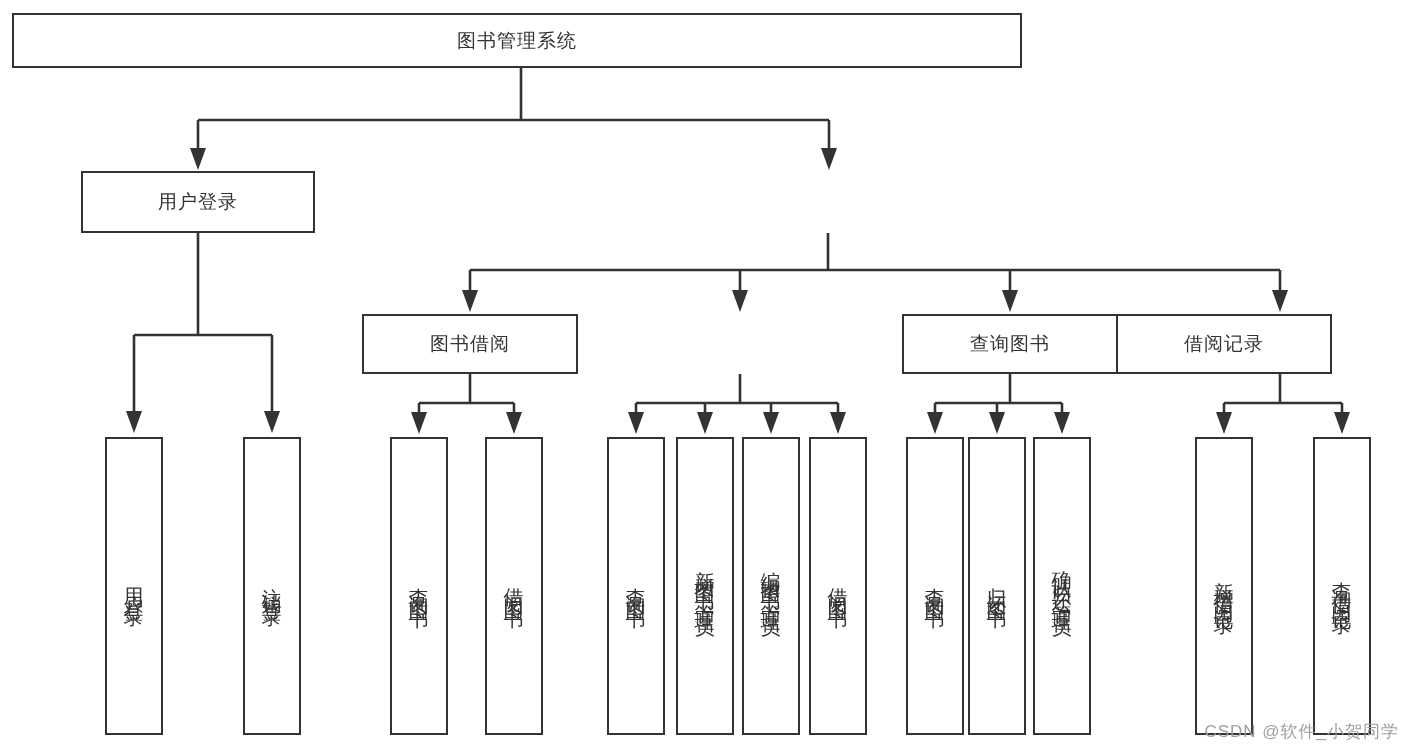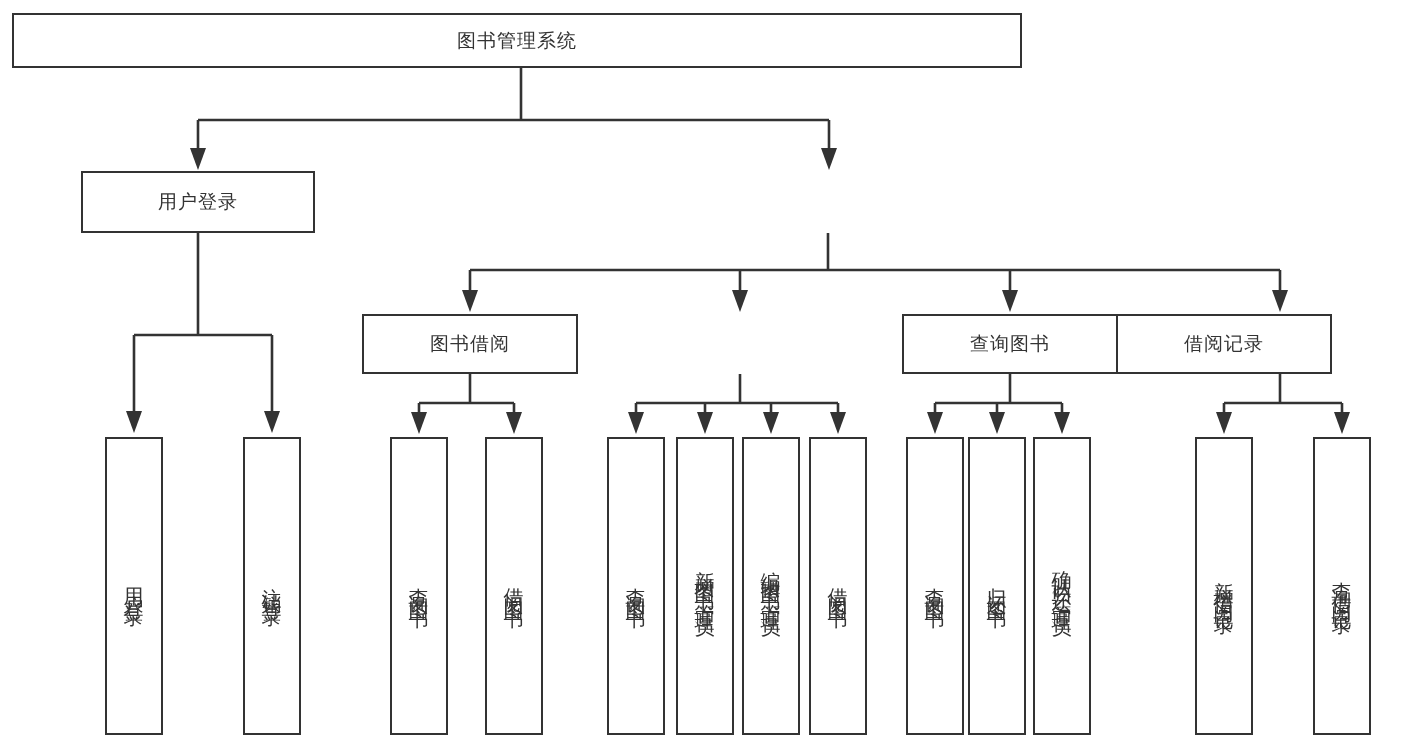--- a/index.html
+++ b/index.html
@@ -130,13 +130,14 @@
   <div class="box v-box leaf pos-l7">编辑图书（管理员）</div>
   <div class="box v-box leaf pos-l8">借阅图书</div>
 
   <div class="box v-box leaf pos-l9">查询图书</div>
   <div class="box v-box leaf pos-l10">归还图书</div>
   <div class="box v-box leaf pos-l11">确认归还（管理员）</div>
 
   <div class="box v-box leaf pos-l12">新增借阅记录</div>
   <div class="box v-box leaf pos-l13">查询借阅记录</div>
 
+  <div class="watermark">CSDN @软件_小贺同学</div>
 </div>
 
 </body></html>

